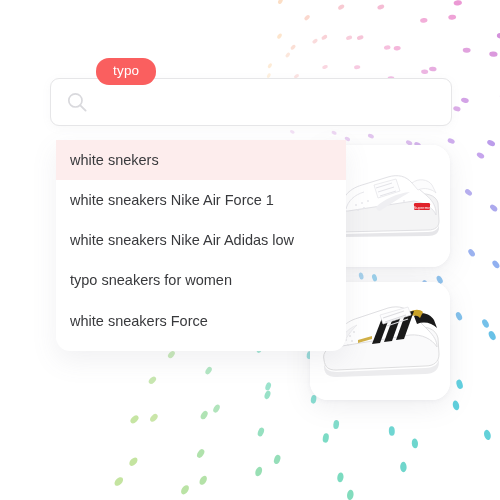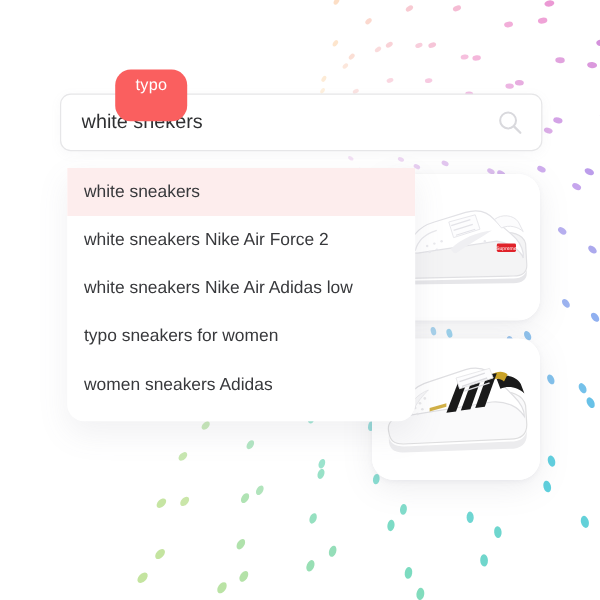--- a/index.html
+++ b/index.html
@@ -33,21 +33,21 @@
     background:#f4f4f5; border-radius:0 0 14px 14px; z-index:2;
   }
 
   
   #search-block { position:absolute; left:50px; top:78px; width:402px; z-index:6; }
 
   #typo-badge {
     position:absolute; left:46px; top:-20px;
     background:#fa5f5f; color:#ffffff;
     font-size:13.5px; letter-spacing:.2px;
-    padding:6px 17px 23px; border-radius:13px;
+    padding:6px 17px 7px; border-radius:13px;
     z-index:8; line-height:1;
   }
 
   #search-bar {
     position:relative;
     height:48px;
     background:#ffffff;
     border:1px solid #e6e6e8;
     border-radius:9px;
     display:flex; align-items:center;
@@ -349,31 +349,30 @@
         </g>
       </g>
     </svg>
   </div>
 
   <div id="search-block">
 
     <div id="typo-badge">typo</div>
 
     <div id="search-bar">
-      <input id="search-input" type="text" value="white snekers" placeholder="Search" style="">
       <button id="search-icon-btn">
         <svg width="22" height="22" viewBox="0 0 22 22">
           <circle cx="9.4" cy="9.4" r="6.6" fill="none" stroke="#d9d9dd" stroke-width="1.7"></circle>
           <line x1="14.3" y1="14.3" x2="19.6" y2="19.6" stroke="#d9d9dd" stroke-width="1.9" stroke-linecap="round"></line>
         </svg>
       </button>
     </div>
 
     <div id="suggestions">
-        <div class="suggestion active">white sneakers</div>
-        <div class="suggestion">white sneakers Nike Air Force 2</div>
+        <div class="suggestion active">white snekers</div>
+        <div class="suggestion">white sneakers Nike Air Force 1</div>
         <div class="suggestion">white sneakers Nike Air Adidas low</div>
         <div class="suggestion">typo sneakers  for women</div>
-        <div class="suggestion">women sneakers  Adidas</div>
+        <div class="suggestion">white sneakers  Force</div>
       </div>
   </div>
 
 </div>
 
 </body></html>

